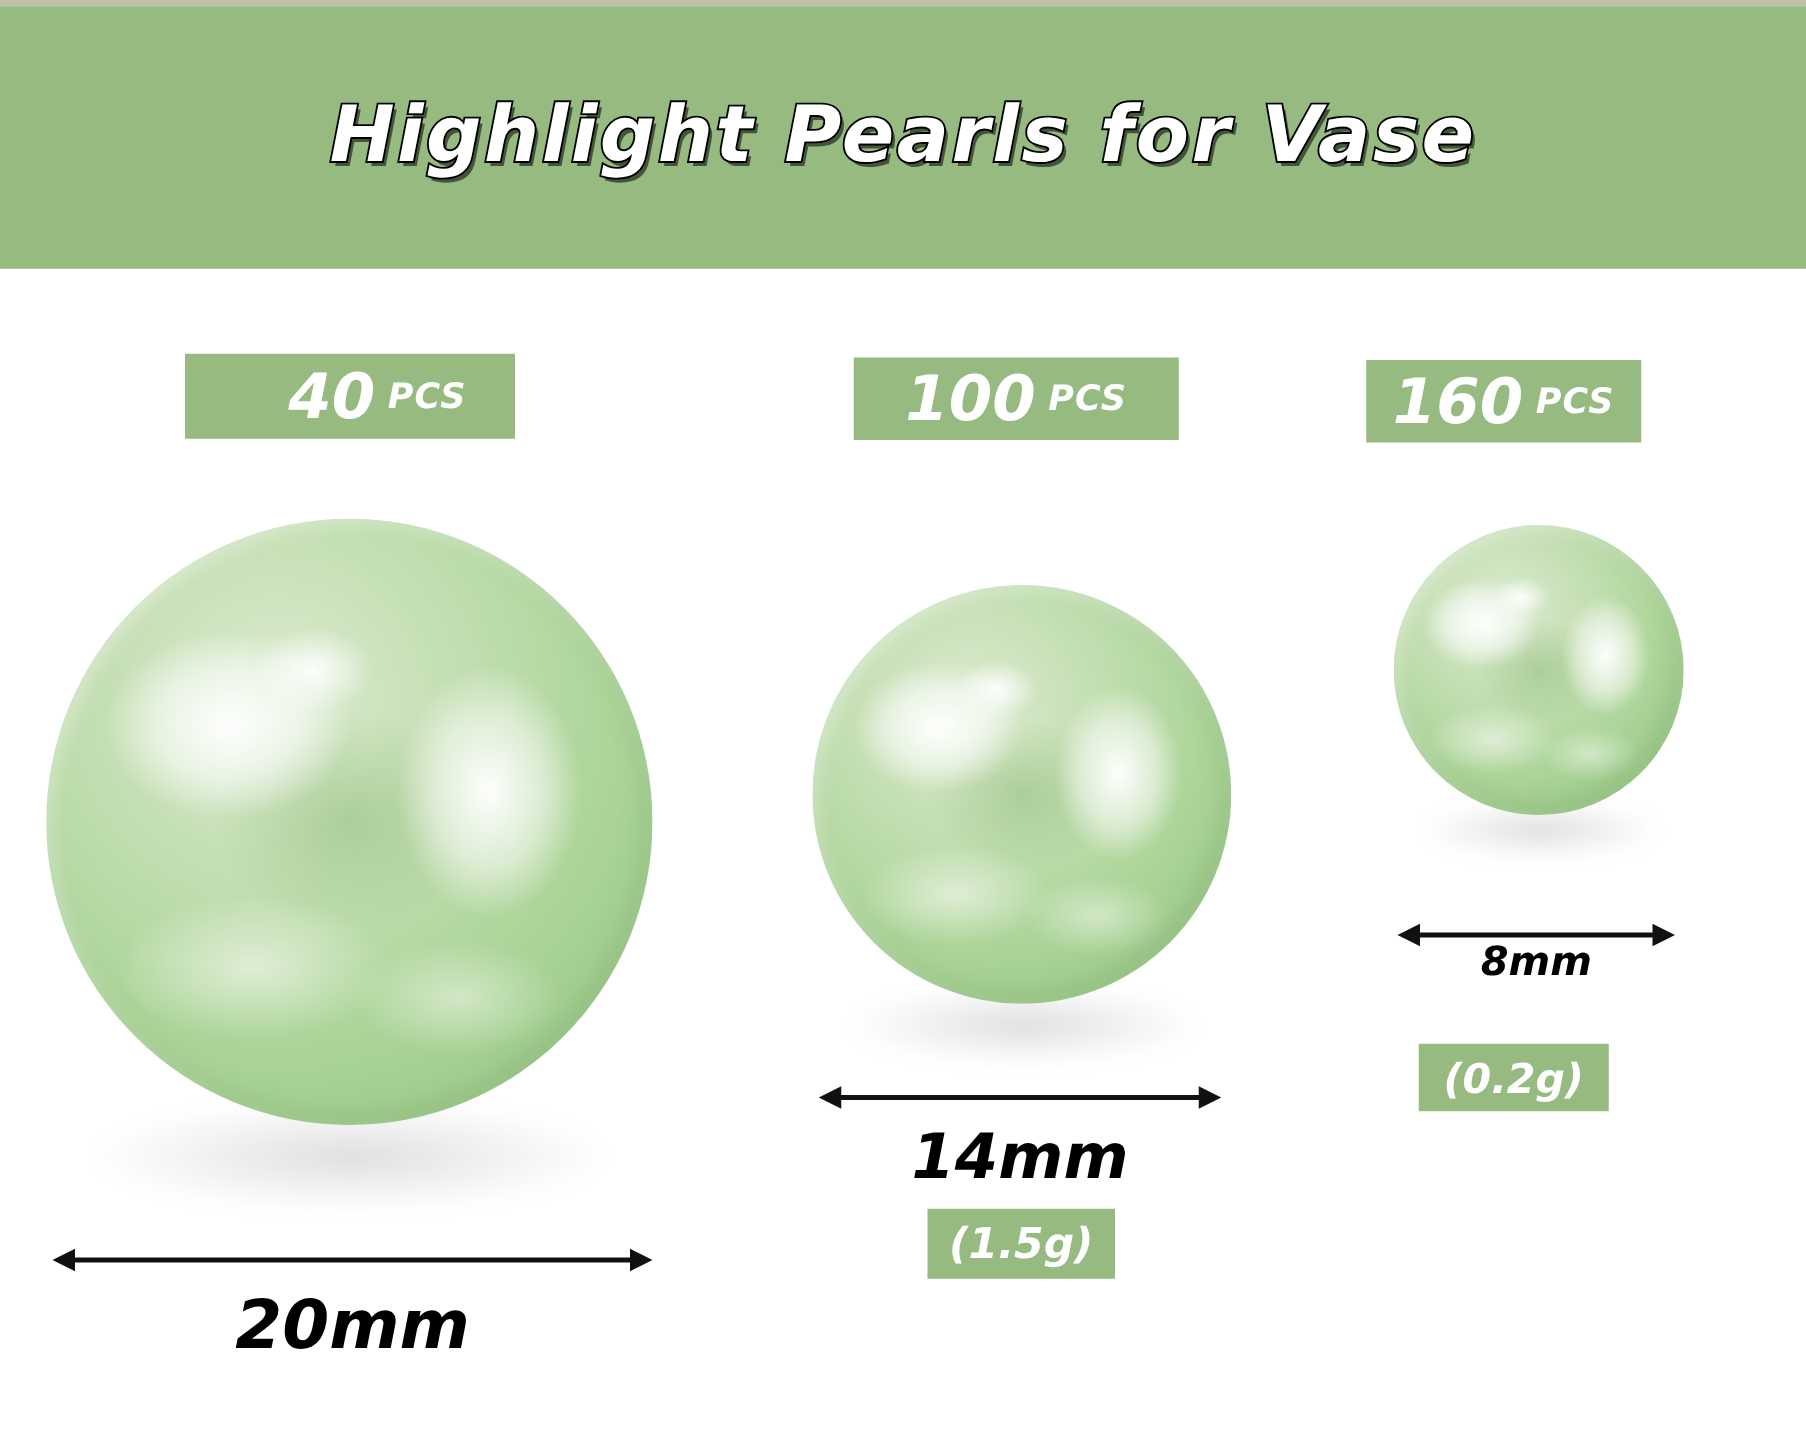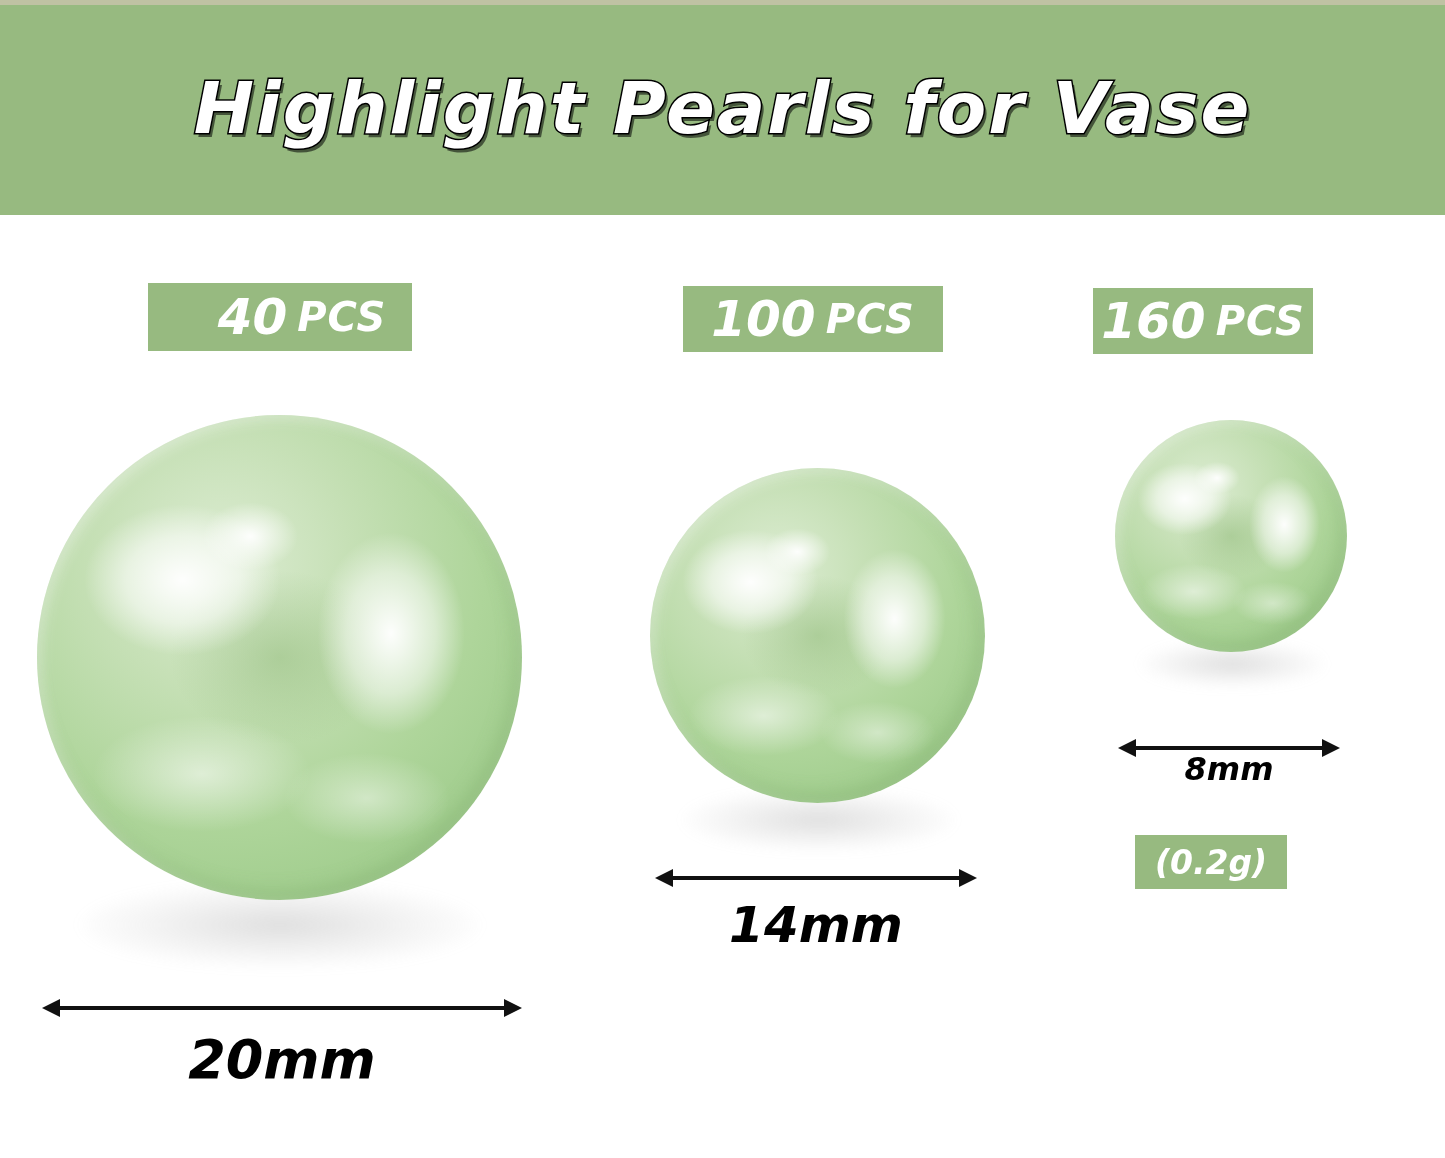--- a/index.html
+++ b/index.html
@@ -35,21 +35,21 @@
   }
   .header-title {
     position: absolute;
     left: 0;
     top: 48px;
     width: 1445px;
     text-align: center;
     font-family: "DejaVu Sans", sans-serif;
     font-style: italic;
     font-weight: bold;
-    font-size: 72px;
+    font-size: 62px;
     line-height: 110px;
     letter-spacing: 2px;
     color: #ffffff;
     -webkit-text-stroke: 3px #000000;
     paint-order: stroke fill;
     text-shadow: 3px 4px 0 rgba(0,0,0,0.55);
     white-space: nowrap;
   }
 
   
@@ -63,21 +63,21 @@
     font-style: italic;
     font-weight: bold;
     color: #ffffff;
     box-sizing: border-box;
   }
   .pcs-badge .count {
     font-size: 50px;
     line-height: 1;
   }
   .pcs-badge .unit {
-    font-size: 40px;
+    font-size: 28px;
     line-height: 1;
     letter-spacing: 1px;
   }
   #badge-40  { left: 148px; top: 283px; width: 264px; height: 68px; padding-left: 44px; }
   #badge-100 { left: 683px; top: 286px; width: 260px; height: 66px; }
   #badge-160 { left: 1093px; top: 288px; width: 220px; height: 66px; }
 
   
   .pearl-wrap { position: absolute; }
   .pearl {
@@ -231,15 +231,16 @@
   <div class="dim-arrow" id="arrow-8mm">
     <span class="head left"></span>
     <span class="bar"></span>
     <span class="head right"></span>
   </div>
 
   <div class="size-label" id="label-20mm">20mm</div>
   <div class="size-label" id="label-14mm">14mm</div>
   <div class="size-label" id="label-8mm">8mm</div>
 
+  <div class="weight-badge" id="weight-14mm">(1.5g)</div>
   <div class="weight-badge" id="weight-8mm">(0.2g)</div>
 
 </div>
 
 </body></html>

